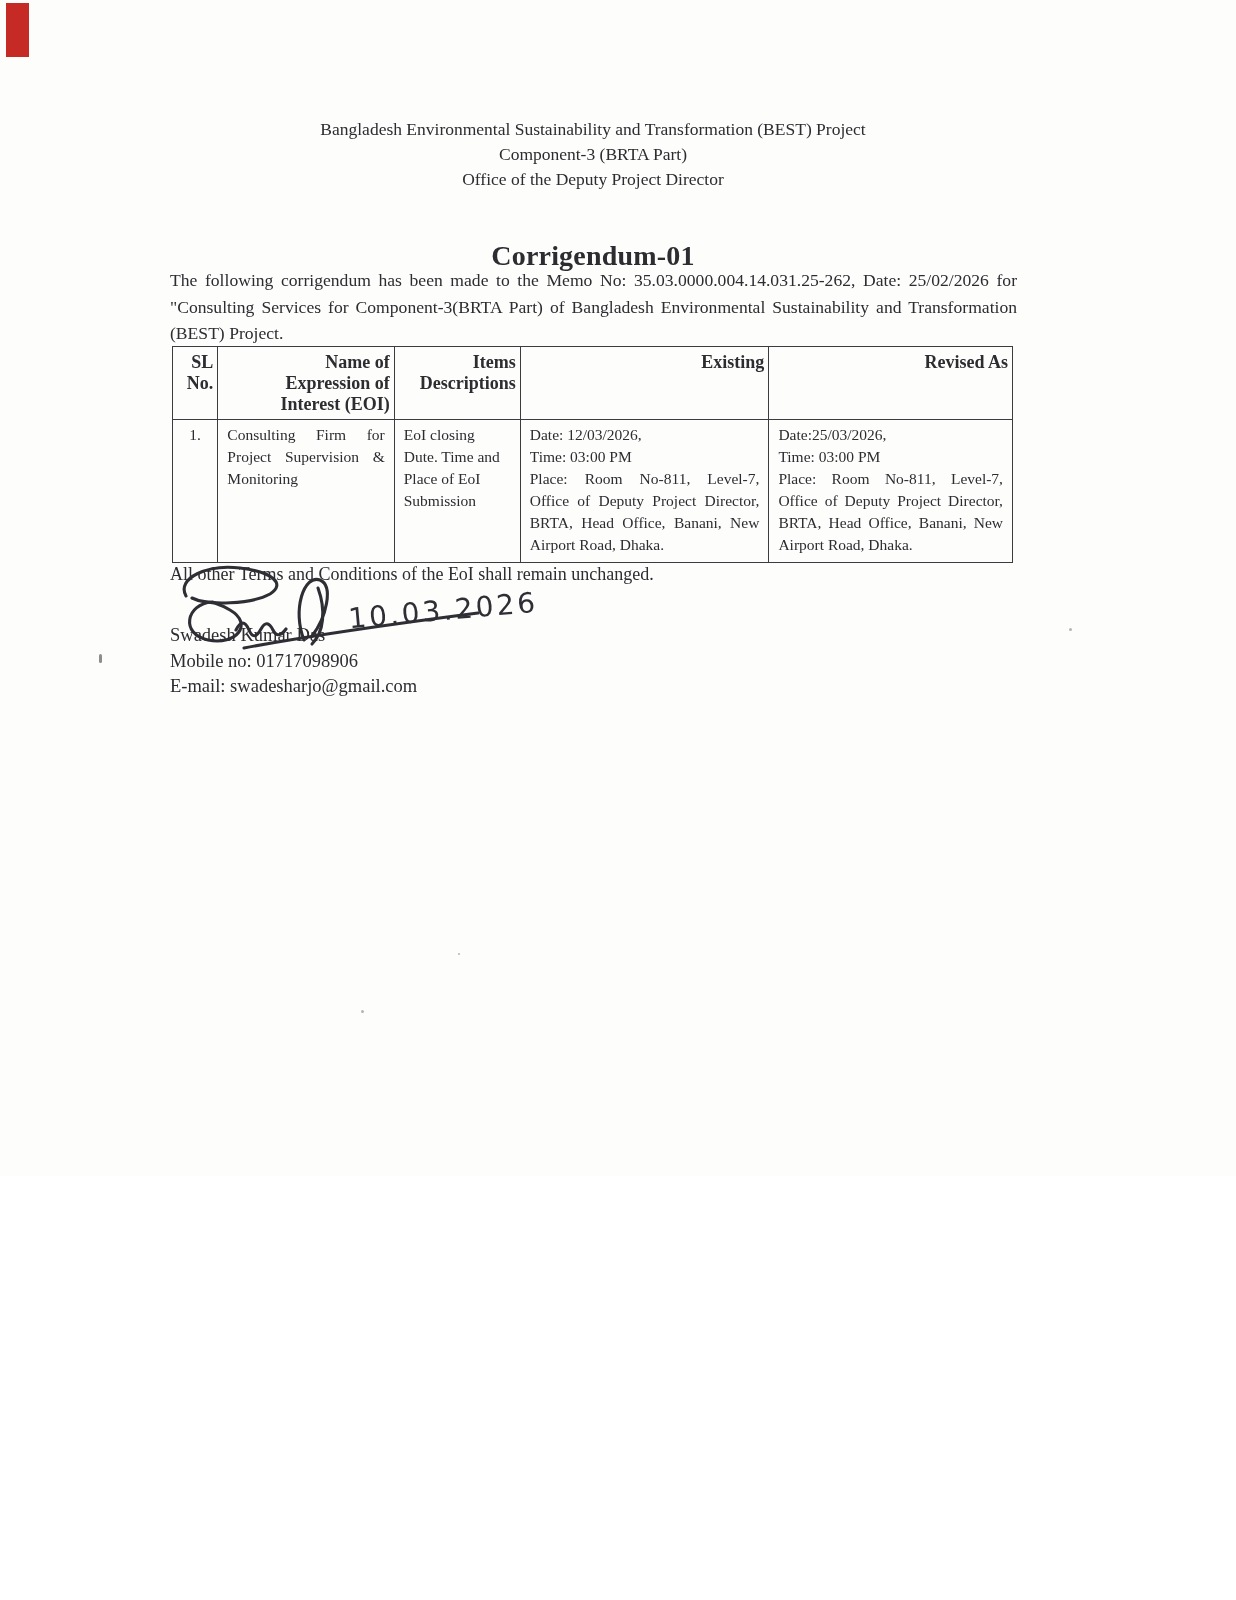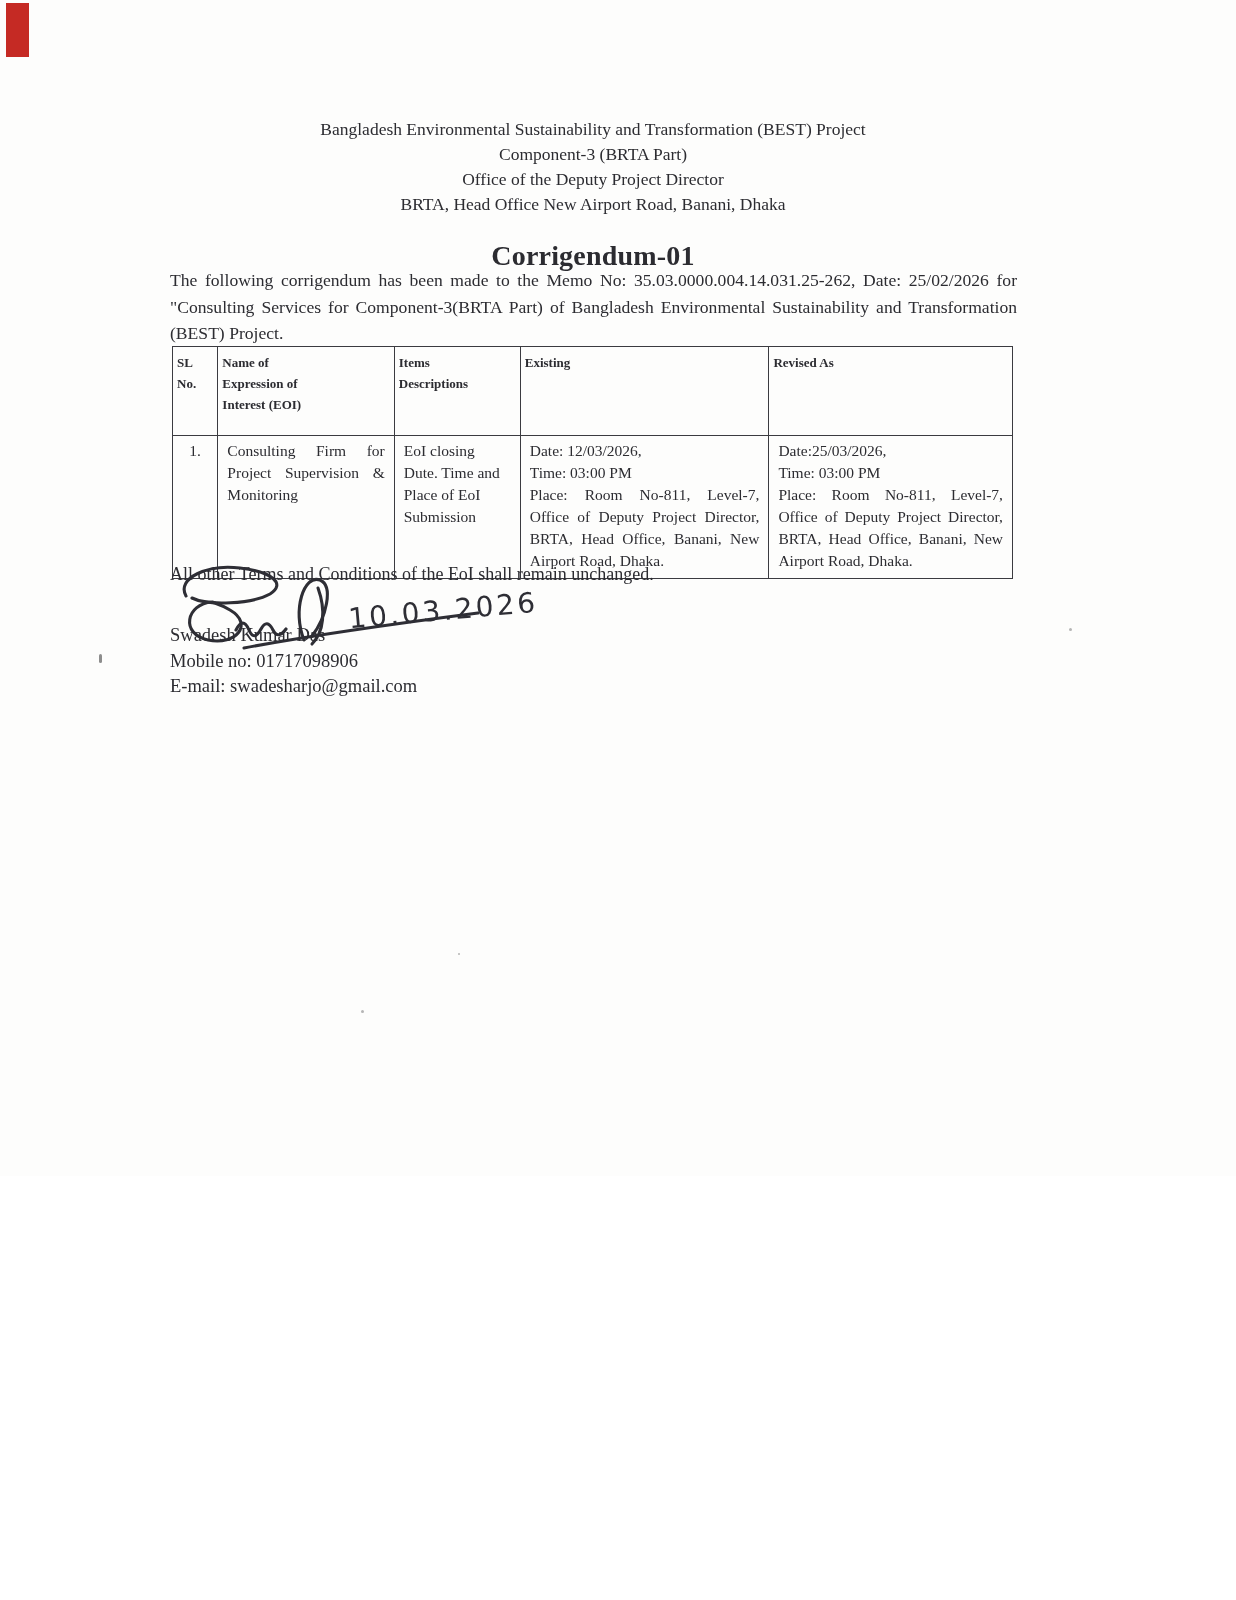--- a/index.html
+++ b/index.html
@@ -14,22 +14,22 @@
     font-size:17.5px; line-height:25px; }
   .doc-title { position:absolute; left:170px; top:240px; width:846px; text-align:center;
     font-size:28px; font-weight:bold; letter-spacing:0.2px; }
   .intro { position:absolute; left:170px; top:267px; width:847px;
     font-size:17.6px; line-height:26.5px; text-align:justify; }
 
   .tablewrap { position:absolute; left:172px; top:346px; width:841px; }
   table.corr { border-collapse:collapse; width:100%; table-layout:fixed; }
   table.corr th, table.corr td { border:1.6px solid #3b3b40; vertical-align:top; }
   table.corr th {
-    font-size:13px; line-height:21px; font-weight:bold; text-align:left;
-    white-space:pre-line; padding:5px 4px 20px 4px;
+    font-size:18px; line-height:21px; font-weight:bold; text-align:right;
+    white-space:pre-line; padding:5px 4px 4px 4px;
   }
   table.corr td { font-size:15.5px; line-height:22px; padding:4px 9px 6px 9px; }
   .cell-pre { white-space:pre-line;margin-top:46px; }
   .just { text-align:justify; }
   td.sl-cell { text-align:center; padding-left:2px; padding-right:2px; }
 
   .closing { position:absolute; left:170px; top:564px; width:846px; font-size:18px; }
 
   .sig-svg { position:absolute; left:178px; top:558px; width:320px; height:100px; }
   .sig-svg path { fill:none; stroke:#2e2e35; stroke-width:3.1; stroke-linecap:round; }
@@ -48,21 +48,20 @@
 <body>
 
 <div class="page">
 
   <div class="red-tab"></div>
 
   <div class="letterhead">
     <div>Bangladesh Environmental Sustainability and Transformation (BEST) Project</div>
     <div>Component-3 (BRTA Part)</div>
     <div>Office of the Deputy Project Director</div>
-    <div>BRTA, Head Office New Airport Road, Banani, Dhaka</div>
   </div>
 
   <div class="doc-title">Corrigendum-01</div>
 
   <div class="intro">The following corrigendum has been made to the Memo No: 35.03.0000.004.14.031.25-262, Date: 25/02/2026 for "Consulting Services for Component-3(BRTA Part) of Bangladesh Environmental Sustainability and Transformation (BEST) Project.</div>
 
   <div class="tablewrap">
     <table class="corr">
       <colgroup>
         <col style="width:5.4%">

